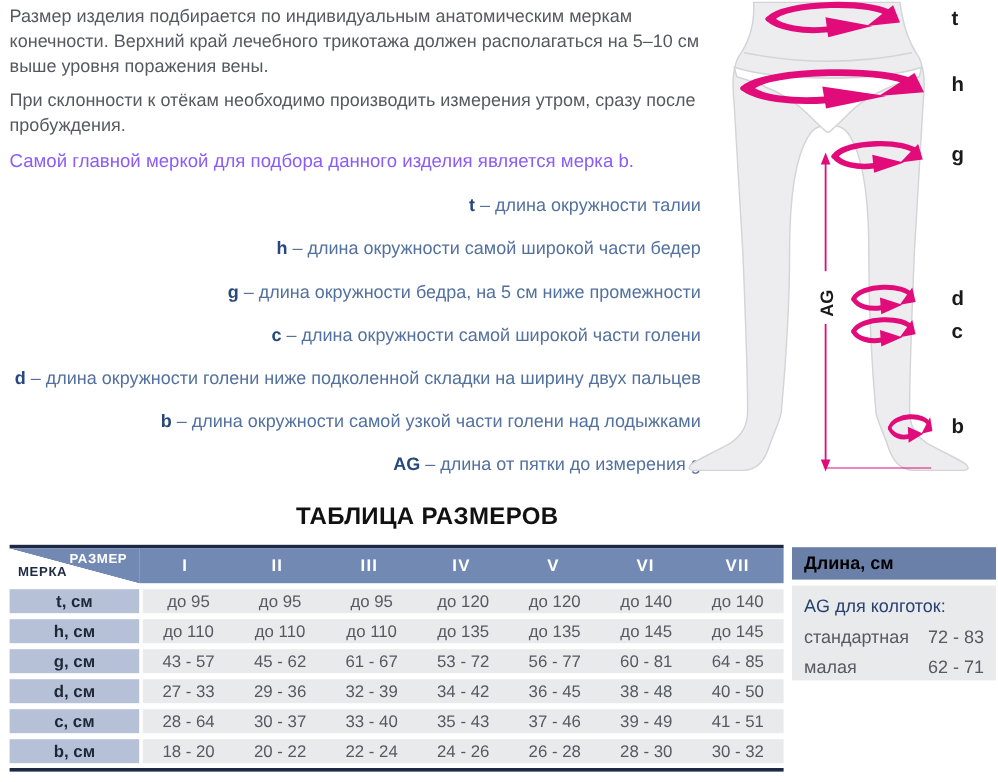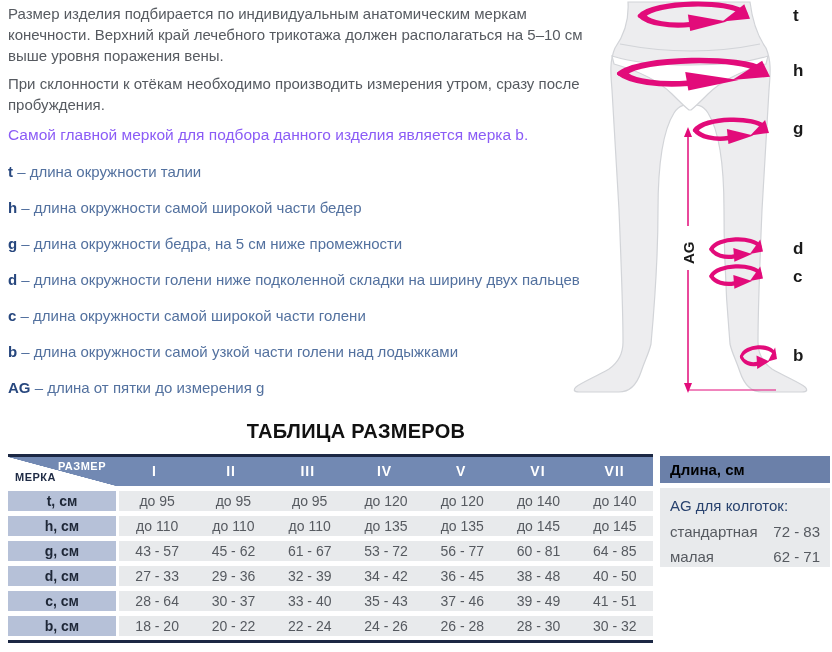--- a/index.html
+++ b/index.html
@@ -9,21 +9,21 @@
     width: 832px; height: 652px;
     background: #fff;
     font-family: "Liberation Sans", sans-serif;
     overflow: hidden;
   }
   
   .text-col { position: absolute; left: 8px; top: 3px; width: 576px; }
   .intro-para { font-size: 15px; line-height: 21px; color: #565a60; margin-bottom: 7px; }
   .intro-para.second { margin-bottom: 9px; }
   .highlight-para { font-size: 15.5px; line-height: 21px; color: #8b5cf6; margin-bottom: 0; }
-  .defs { margin-top: 16px; }
+  .defs { margin-top: 16px; text-align: right; }
   .def-item { font-size: 15px; line-height: 22px; margin-bottom: 14px; color: #53719f; }
   .def-item b { color: #27477e; font-weight: bold; }
   
   .figure-wrap { position: absolute; left: 558px; top: 0; width: 274px; height: 400px; }
   
   .table-title {
     position: absolute; top: 420px; left: 0; width: 712px;
     text-align: center; font-size: 20px; font-weight: bold; color: #111;
     letter-spacing: .3px;
   }
@@ -73,22 +73,22 @@
 <div class="page">
 
   <div class="text-col">
     <p class="intro-para">Размер изделия подбирается по индивидуальным анатомическим меркам конечности. Верхний край лечебного трикотажа должен располагаться на 5–10 см выше уровня поражения вены.</p>
     <p class="intro-para second">При склонности к отёкам необходимо производить измерения утром, сразу после пробуждения.</p>
     <p class="highlight-para">Самой главной меркой для подбора данного изделия является мерка b.</p>
     <div class="defs">
         <div class="def-item"><b>t</b> – длина окружности талии</div>
         <div class="def-item"><b>h</b> – длина окружности самой широкой части бедер</div>
         <div class="def-item"><b>g</b> – длина окружности бедра, на 5 см ниже промежности</div>
+        <div class="def-item"><b>c</b> – длина окружности самой широкой части голени</div>
         <div class="def-item"><b>d</b> – длина окружности голени ниже подколенной складки на ширину двух пальцев</div>
-        <div class="def-item"><b>c</b> – длина окружности самой широкой части голени</div>
         <div class="def-item"><b>b</b> – длина окружности самой узкой части голени над лодыжками</div>
         <div class="def-item"><b>AG</b> – длина от пятки до измерения g</div>
       </div>
   </div>
 
   <div class="figure-wrap">
     <svg viewBox="0 0 274 400" width="274" height="400">
       <defs>
         <g id="loop-arrow">
           <path d="M6,22 C16,2 84,0 94,18" fill="none" stroke="#e20b7a" stroke-width="7" stroke-linecap="round"></path>

